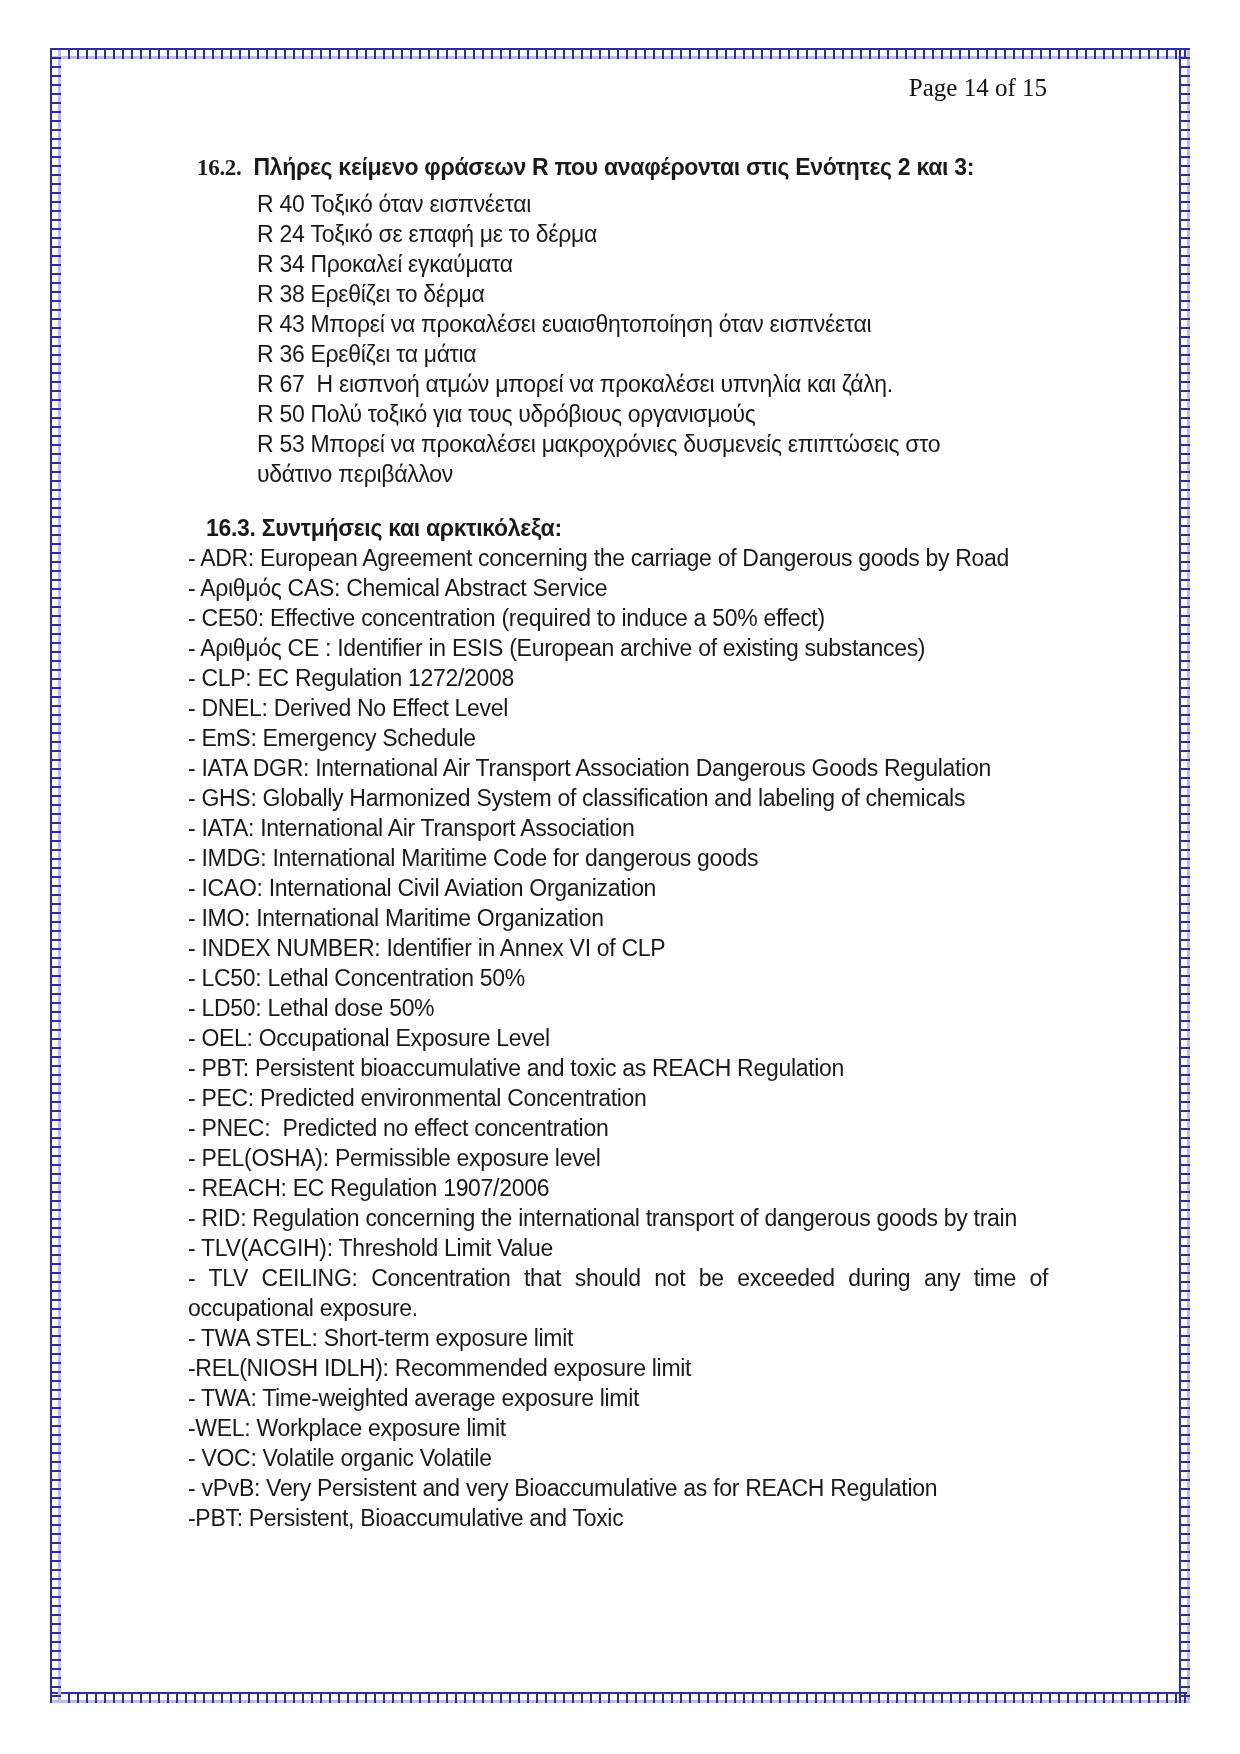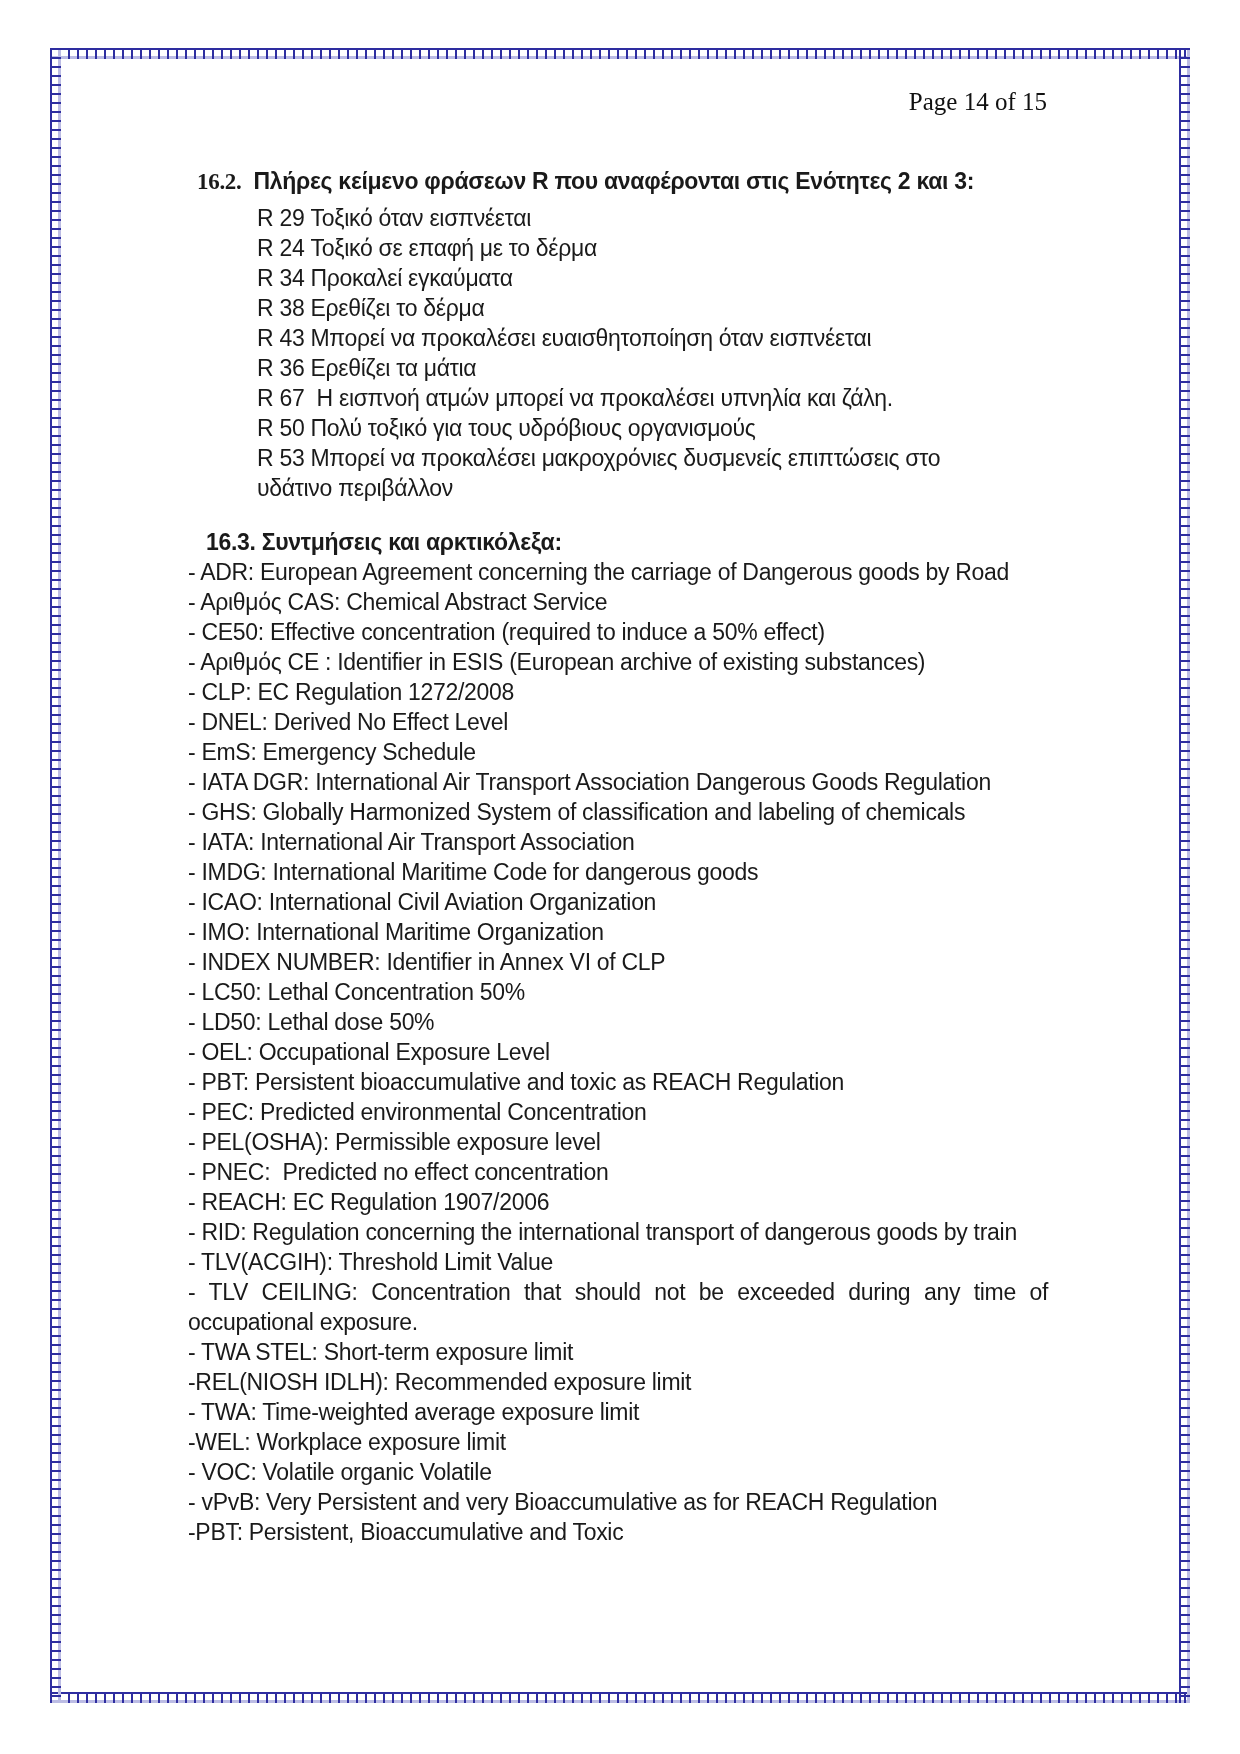--- a/index.html
+++ b/index.html
@@ -23,21 +23,21 @@
   .b-left, .b-right {
     position:absolute; top:0; bottom:0; width:11px;
     background-image:
       repeating-linear-gradient(180deg, var(--bd) 0 2px, transparent 2px 9px),
       linear-gradient(90deg, var(--bd) 0 2px, transparent 2px 8px, var(--bl) 8px 11px);
   }
   .b-left { left:0; }
   .b-right { right:0; }
 
   .content {
-    position:absolute; left:61px; top:73px; width:1118px; height:1633px;
+    position:absolute; left:61px; top:59px; width:1118px; height:1633px;
     font-size:23px; line-height:30px; letter-spacing:-0.3px;
   }
   .page-number {
     margin-top:13px; padding-right:132px; text-align:right;
     font-family:"Liberation Serif", serif; font-size:25px; line-height:31px;
     letter-spacing:0; color:#111;
   }
   .sec162 { margin-top:49px; }
   .heading162 { margin-left:136px; font-weight:bold; }
   .heading162 .num { margin-right:12px;font-family:Liberation Serif, serif; }
@@ -61,21 +61,21 @@
 
   <div class="content">
 
     <div class="page-number">Page 14 of 15</div>
 
     <div class="sec162">
       <div class="heading162">
         <span class="num">16.2.</span><span class="ttl">Πλήρες κείμενο φράσεων R που αναφέρονται στις Ενότητες 2 και 3:</span>
       </div>
       <div class="phrases">
-          <div class="phrase-line">R 29 Τοξικό όταν εισπνέεται</div>
+          <div class="phrase-line">R 40 Τοξικό όταν εισπνέεται</div>
           <div class="phrase-line">R 24 Τοξικό σε επαφή με το δέρμα</div>
           <div class="phrase-line">R 34 Προκαλεί εγκαύματα</div>
           <div class="phrase-line">R 38 Ερεθίζει το δέρμα</div>
           <div class="phrase-line">R 43 Μπορεί να προκαλέσει ευαισθητοποίηση όταν εισπνέεται</div>
           <div class="phrase-line">R 36 Ερεθίζει τα μάτια</div>
           <div class="phrase-line">R 67 &nbsp;Η εισπνοή ατμών μπορεί να προκαλέσει υπνηλία και ζάλη.</div>
           <div class="phrase-line">R 50 Πολύ τοξικό για τους υδρόβιους οργανισμούς</div>
           <div class="phrase-line">R 53 Μπορεί να προκαλέσει μακροχρόνιες δυσμενείς επιπτώσεις στο υδάτινο περιβάλλον</div>
         </div>
     </div>
@@ -95,22 +95,22 @@
           <div class="abbr-line">- IATA: International Air Transport Association</div>
           <div class="abbr-line">- IMDG: International Maritime Code for dangerous goods</div>
           <div class="abbr-line">- ICAO: International Civil Aviation Organization</div>
           <div class="abbr-line">- IMO: International Maritime Organization</div>
           <div class="abbr-line">- INDEX NUMBER: Identifier in Annex VI of CLP</div>
           <div class="abbr-line">- LC50: Lethal Concentration 50%</div>
           <div class="abbr-line">- LD50: Lethal dose 50%</div>
           <div class="abbr-line">- OEL: Occupational Exposure Level</div>
           <div class="abbr-line">- PBT: Persistent bioaccumulative and toxic as REACH Regulation</div>
           <div class="abbr-line">- PEC: Predicted environmental Concentration</div>
+          <div class="abbr-line">- PNEC: &nbsp;Predicted no effect concentration</div>
           <div class="abbr-line">- PEL(OSHA): Permissible exposure level</div>
-          <div class="abbr-line">- PNEC: &nbsp;Predicted no effect concentration</div>
           <div class="abbr-line">- REACH: EC Regulation 1907/2006</div>
           <div class="abbr-line">- RID: Regulation concerning the international transport of dangerous goods by train</div>
           <div class="abbr-line">- TLV(ACGIH): Threshold Limit Value</div>
           <div class="abbr-line">- TLV CEILING: Concentration that should not be exceeded during any time of occupational exposure.</div>
           <div class="abbr-line">- TWA STEL: Short-term exposure limit</div>
           <div class="abbr-line">-REL(NIOSH IDLH): Recommended exposure limit</div>
           <div class="abbr-line">- TWA: Time-weighted average exposure limit</div>
           <div class="abbr-line">-WEL: Workplace exposure limit</div>
           <div class="abbr-line">- VOC: Volatile organic Volatile</div>
           <div class="abbr-line">- vPvB: Very Persistent and very Bioaccumulative as for REACH Regulation</div>

